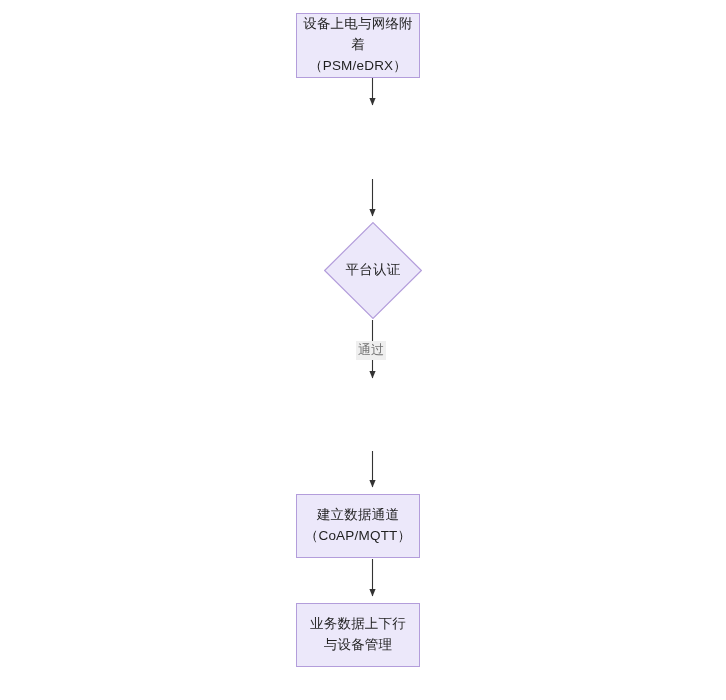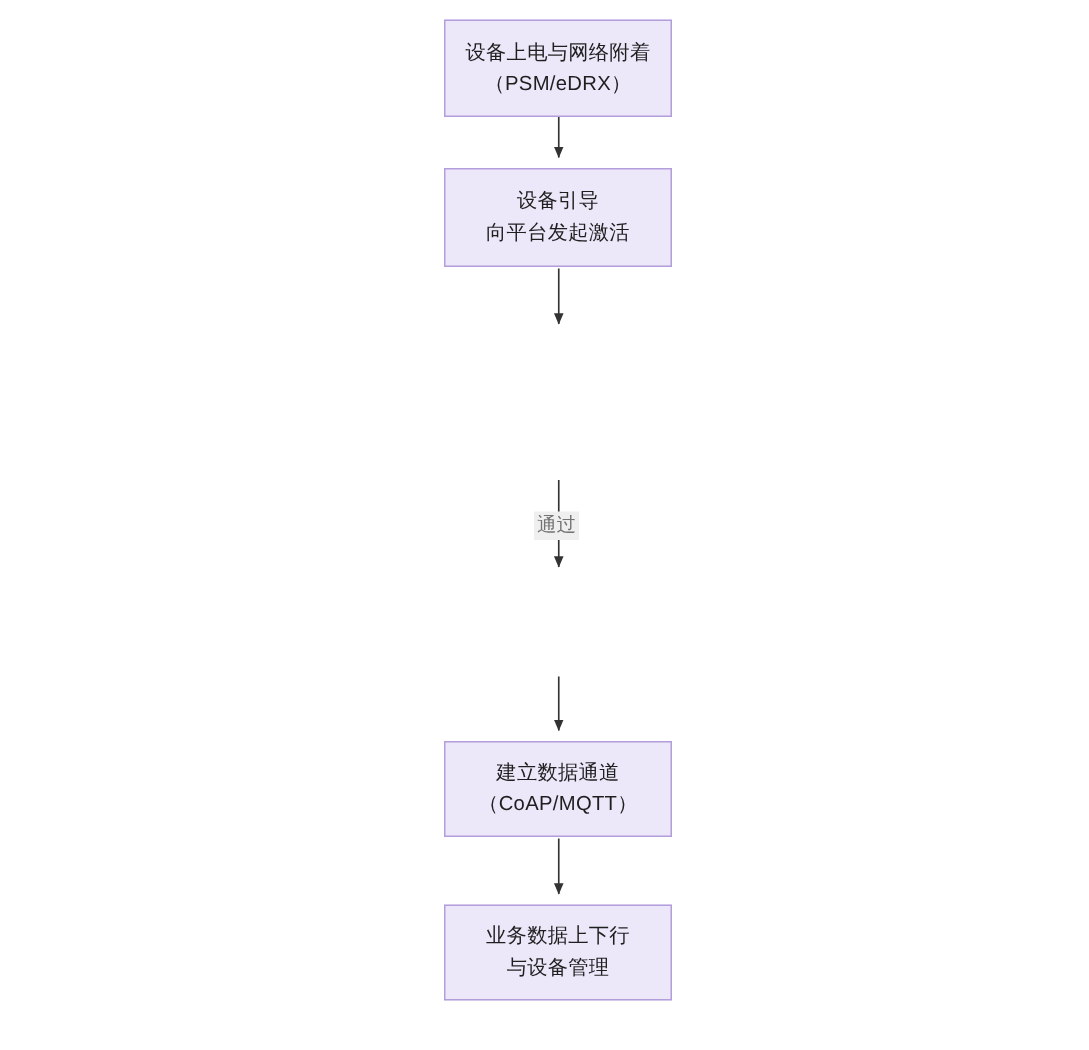--- a/index.html
+++ b/index.html
@@ -31,21 +31,21 @@
     position: absolute;
     box-sizing: border-box;
     display: flex;
     align-items: center;
     justify-content: center;
     text-align: center;
   }
   .node-rect {
     background: #ece8fa;
     border: 1px solid #b39ddb;
-    width: 152px;
+    width: 124px;
     height: 65px;
     left: 296px;
   }
   .node-label {
     font-size: 13.5px;
     line-height: 1.55;
     color: #1f1f1f;
     white-space: pre-line;
     letter-spacing: 0.2px;
   }
@@ -110,25 +110,29 @@
     <g>
       <line x1="372.5" y1="559" x2="372.5" y2="596" stroke="#333333" stroke-width="1.1" marker-end="url(#arrowhead)"></line>
     </g>
   </svg>
 
   <div class="node node-rect" style="top:13px; height:65px;">
     <span class="node-label">设备上电与网络附着
 （PSM/eDRX）</span>
   </div>
 
-  <div class="node node-rect" style="top:112px; height:66px;">
-    <span class="node-label">设备引导
-向平台发起激活</span>
+
+  <div class="node-diamond-wrap">
+    <svg class="node-diamond-shape" viewBox="0 0 98 97" preserveAspectRatio="none">
+      <polygon points="49,0.6 97.4,48.5 49,96.4 0.6,48.5" fill="#ece8fa" stroke="#b39ddb" stroke-width="1.2"></polygon>
+    </svg>
+    <div class="node-diamond-text">
+      <span class="node-label">平台认证</span>
+    </div>
   </div>
-
 
   <div class="edge-label" style="left:356px; top:341px;">
     <span>通过</span>
   </div>
 
 
   <div class="node node-rect" style="top:494px; height:64px;">
     <span class="node-label">建立数据通道
 （CoAP/MQTT）</span>
   </div>

